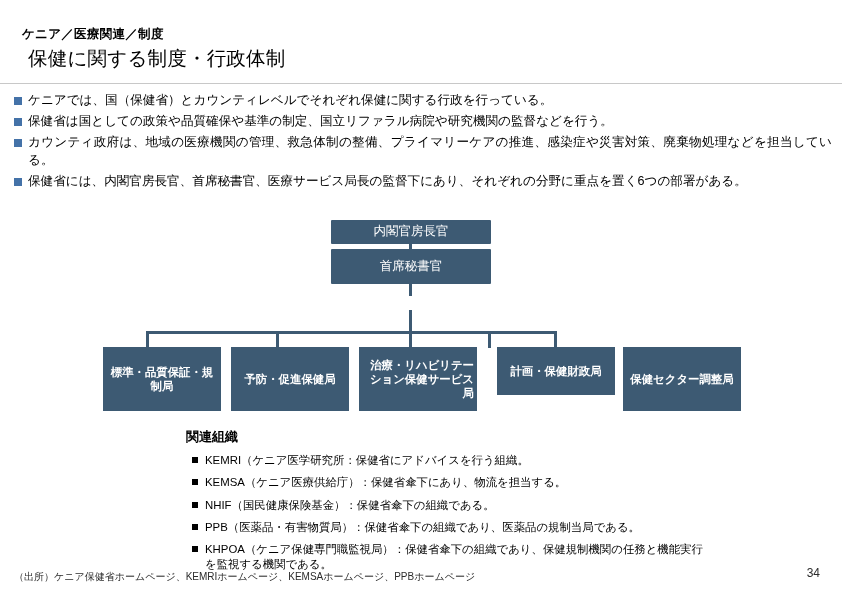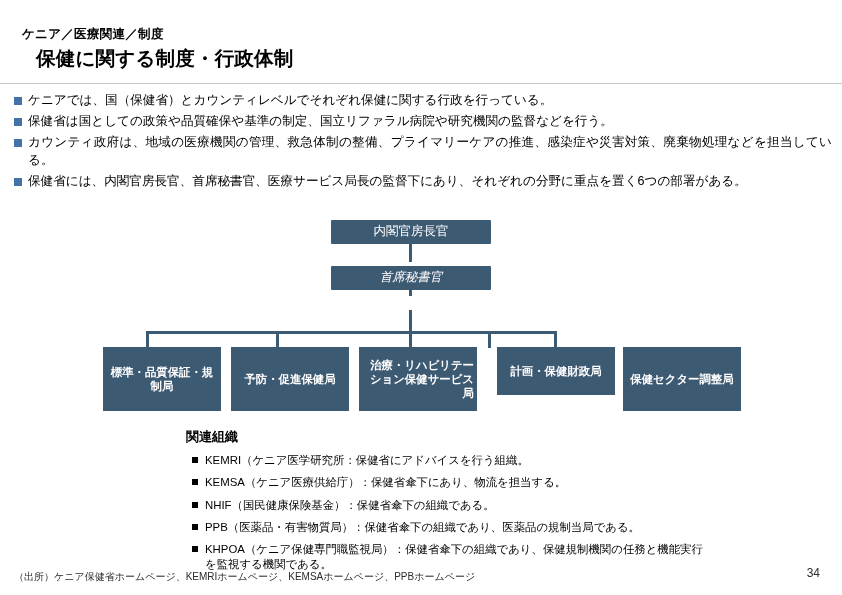--- a/index.html
+++ b/index.html
@@ -22,24 +22,24 @@
     left: 22px;
     top: 26px;
     font-size: 12.5px;
     font-weight: bold;
     letter-spacing: 0.3px;
     color: #000;
     white-space: nowrap;
   }
   .page-title {
     position: absolute;
-    left: 36px;
+    left: 28px;
     top: 45px;
     font-size: 19.5px;
-    font-weight: bold;
+    font-weight: normal;
     letter-spacing: 0.2px;
     color: #000;
     white-space: nowrap;
   }
   .header-rule {
     position: absolute;
     left: 0;
     top: 83px;
     width: 842px;
     height: 1px;
@@ -193,21 +193,21 @@
 
   <div class="conn h" style="left:146px; top:117px; width:411px;"></div>
 
   <div class="conn v" style="left:146px; top:117px; height:17px;"></div>
   <div class="conn v" style="left:276px; top:117px; height:17px;"></div>
   <div class="conn v" style="left:409px; top:117px; height:17px;"></div>
   <div class="conn v" style="left:488px; top:117px; height:17px;"></div>
   <div class="conn v" style="left:554px; top:117px; height:17px;"></div>
 
   <div class="node rounded" style="left:331px; top:6px;  width:160px; height:24px;">内閣官房長官</div>
-  <div class="node rounded" style="left:331px; top:52px; width:160px; height:24px;font-style:italic;">首席秘書官</div>
+  <div class="node rounded" style="left:331px; top:35px; width:160px; height:35px;">首席秘書官</div>
 
   <div class="node dept" style="left:103px; top:133px; width:118px; height:64px;">標準・品質保証・規制局</div>
   <div class="node dept" style="left:231px; top:133px; width:118px; height:64px;">予防・促進保健局</div>
   <div class="node dept" style="left:359px; top:133px; width:118px; height:64px;text-align:right;">治療・リハビリテーション保健サービス局</div>
   <div class="node dept" style="left:497px; top:133px; width:118px; height:48px;text-align:center;">計画・保健財政局</div>
   <div class="node dept" style="left:623px; top:133px; width:118px; height:64px;">保健セクター調整局</div>
 </div>
 
 <div class="related">
   <div class="related-title">関連組織</div>

